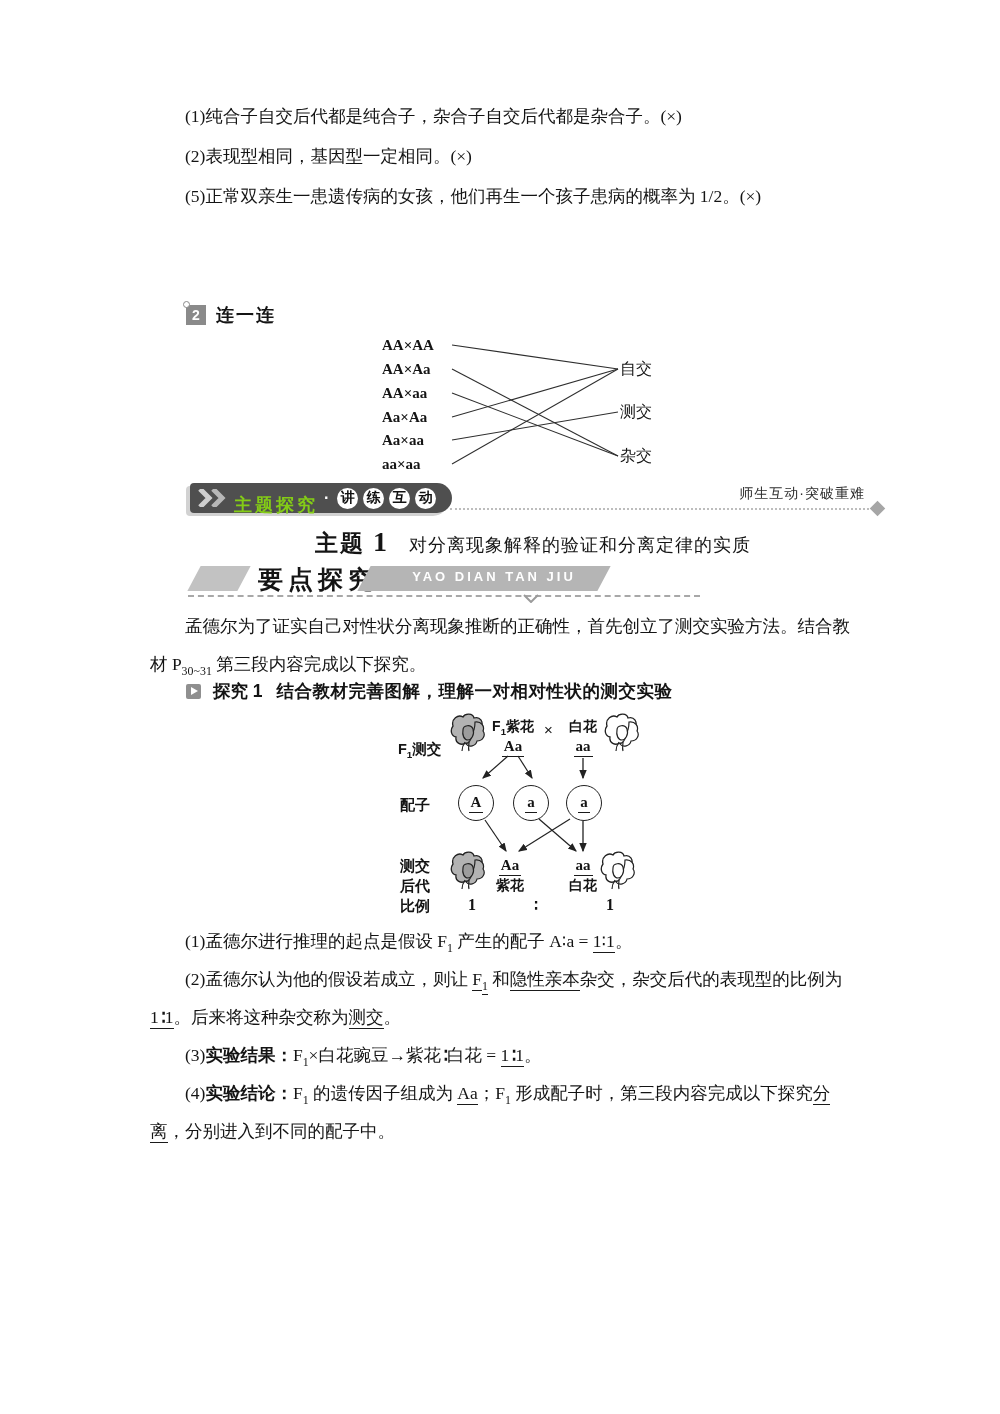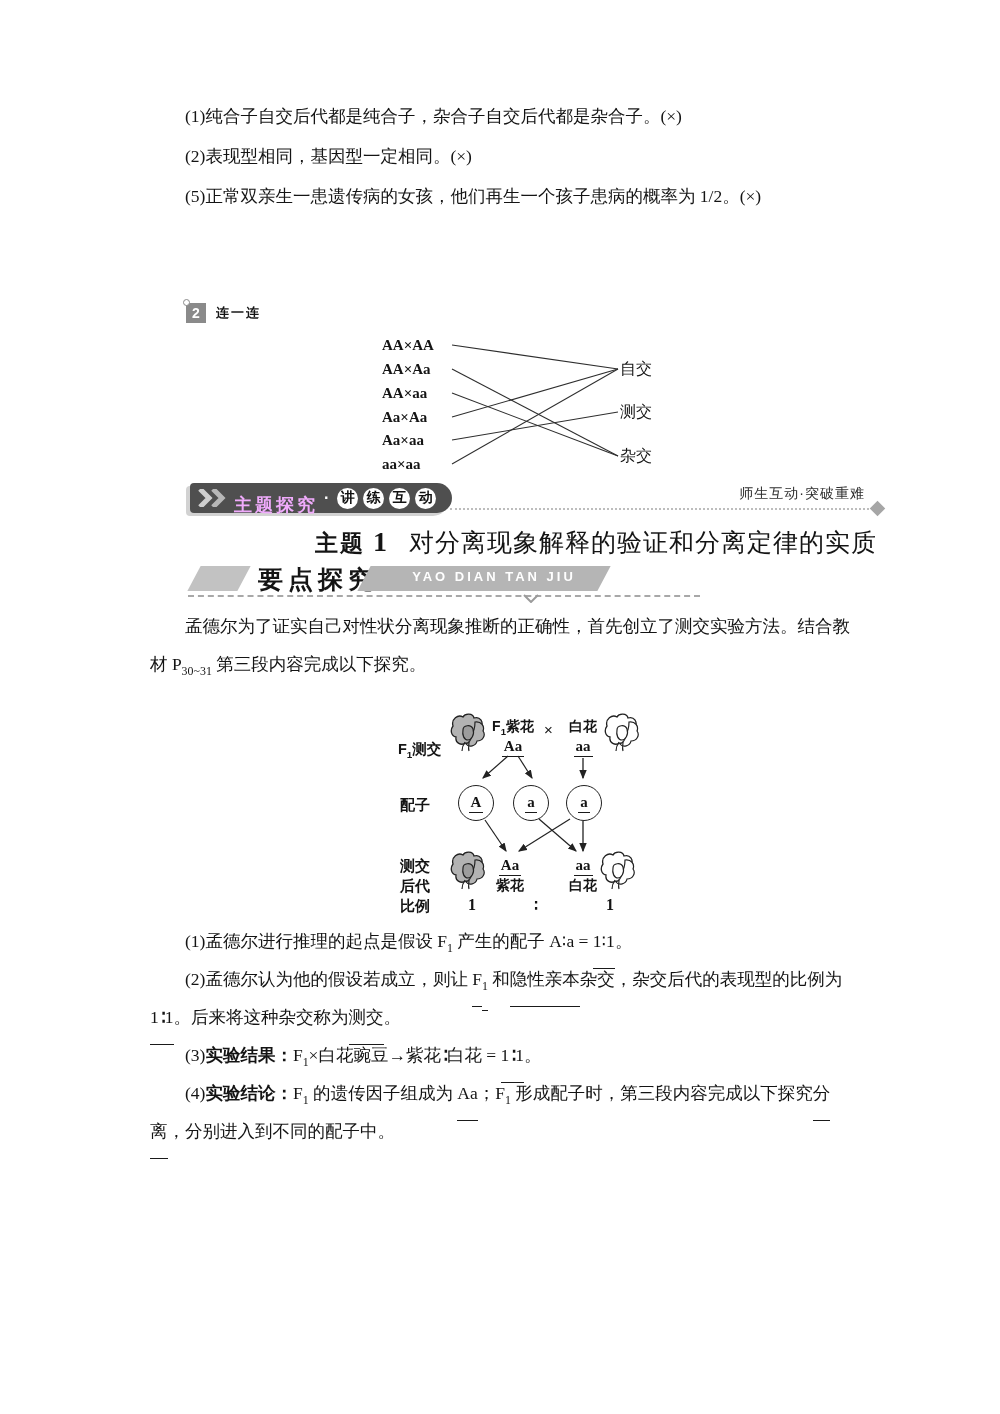--- a/index.html
+++ b/index.html
@@ -9,59 +9,59 @@
   
   .quiz{position:absolute;top:96px;left:150px;width:700px;}
   .quiz-item{height:40px;line-height:40px;font-size:17.5px;text-indent:2em;
              font-family:"Liberation Serif","DejaVu Serif",serif;}
   
   .lian-header{position:absolute;top:303px;left:186px;display:flex;align-items:center;gap:10px;}
   .badge{width:20px;height:20px;background:#8a8a8a;color:#fff;font-weight:bold;font-size:14px;
          display:flex;align-items:center;justify-content:center;position:relative;}
   .badge::before{content:"";position:absolute;left:-3px;top:-4px;width:5px;height:5px;border:1px solid #8a8a8a;
          border-radius:50%;background:#fff;}
-  .lian-title{font-weight:bold;font-size:13px;letter-spacing:2px;}
+  .lian-title{font-weight:bold;font-size:18px;letter-spacing:2px;}
   
   .matching{position:absolute;top:336px;left:380px;width:290px;height:140px;}
   .matching svg{position:absolute;left:0;top:0;}
   .m-left{position:absolute;left:2px;height:22px;line-height:22px;font-weight:bold;font-size:15px;
           font-family:"Liberation Serif","DejaVu Serif",serif;}
   .m-right{position:absolute;left:240px;height:22px;line-height:22px;font-size:16px;}
   
   .banner{position:absolute;top:483px;left:190px;width:695px;height:34px;}
   .banner-bar{position:absolute;left:0;top:0;height:30px;display:flex;align-items:center;
               background:#4f4f4f;border-radius:4px 15px 15px 4px;padding:0 16px 0 8px;
               box-shadow:-4px 3px 0 #d2d2d2;z-index:2;}
-  .banner-title{color:#f0abfc;font-weight:bold;font-size:18px;letter-spacing:3px;margin-left:6px;margin-top:14px;}
+  .banner-title{color:#84cc16;font-weight:bold;font-size:18px;letter-spacing:3px;margin-left:6px;margin-top:14px;}
   .banner-dot{color:#fff;font-weight:bold;margin:0 3px 0 6px;}
   .circle-char{display:inline-flex;width:21px;height:21px;border-radius:50%;background:#fff;color:#111;
                font-weight:bold;font-size:14px;align-items:center;justify-content:center;margin-left:5px;}
   .banner-dotline{position:absolute;left:260px;right:16px;top:25px;border-top:2px dotted #bdbdbd;}
   .banner-note{position:absolute;right:20px;top:2px;font-size:14px;font-weight:normal;color:#2e2e2e;letter-spacing:1px;}
   .banner-diamond{position:absolute;right:2px;top:20px;width:11px;height:11px;background:#a6a6a6;transform:rotate(45deg);}
   
   .topic{position:absolute;top:526px;left:315px;display:flex;align-items:baseline;}
   .topic-zh{font-size:23px;font-weight:bold;letter-spacing:2px;}
   .topic-num{font-family:"Liberation Serif","DejaVu Serif",serif;font-weight:bold;font-size:28px;margin-left:8px;}
-  .topic-title{font-size:25px;letter-spacing:1px;margin-left:22px;}
+  .topic-title{font-size:18px;letter-spacing:1px;margin-left:22px;}
   
   .keypoint{position:absolute;top:563px;left:188px;width:517px;height:42px;}
   .kp-lead{position:absolute;left:6px;top:3px;width:50px;height:25px;background:#c2c2c2;transform:skewX(-28deg);}
   .kp-title{position:absolute;left:70px;top:0;font-size:25px;font-weight:bold;letter-spacing:5px;}
   .kp-strip{position:absolute;left:176px;top:3px;width:240px;height:25px;background:#b5b5b5;transform:skewX(-28deg);}
   .kp-pinyin{position:absolute;left:186px;top:6px;width:240px;text-align:center;color:#fff;font-weight:bold;
              font-size:13px;letter-spacing:3px;}
   .kp-dash{position:absolute;left:0;top:32px;width:512px;border-top:2px dashed #a8a8a8;}
   .kp-arrow{position:absolute;left:335px;top:31px;}
   
   .rich-p{margin:0;text-indent:2em;line-height:38px;font-size:17.5px;
           font-family:"Liberation Serif","DejaVu Serif",serif;}
   .intro{position:absolute;top:607px;left:150px;width:700px;}
   .points{position:absolute;top:922px;left:150px;width:700px;}
-  .u{border-bottom:1.5px solid #1a1a1a;padding-bottom:17px;}
+  .u{border-bottom:1.5px solid #1a1a1a;padding-bottom:1px;}
   .b{font-weight:bold;font-family:"Liberation Sans","DejaVu Sans",sans-serif;}
   sub{font-size:68%;line-height:0;}
   
   .explore{position:absolute;left:186px;display:flex;align-items:center;font-weight:bold;font-size:17.5px;}
   .e1{top:679px;} .e2{top:1146px;}
   .play-icon{width:15px;height:15px;background:#8f8f8f;border-radius:2px;position:relative;margin-right:12px;flex:none;}
   .play-icon::after{content:"";position:absolute;left:5px;top:3.5px;border-left:7px solid #fff;
                     border-top:4px solid transparent;border-bottom:4px solid transparent;}
   .explore-title{margin-left:14px;letter-spacing:0.5px;}
   
@@ -162,20 +162,25 @@
     <div class="kp-strip"></div>
     <div class="kp-pinyin">YAO DIAN TAN JIU</div>
     <div class="kp-dash"></div>
     <svg class="kp-arrow" width="16" height="9">
       <path d="M1,1 L8,8 L15,1" stroke="#9b9b9b" stroke-width="2" fill="none"></path>
     </svg>
   </div>
 
   <p class="rich-p intro"><span>孟德尔为了证实自己对性状分离现象推断的正确性，首先创立了测交实验方法。结合教材 P</span><sub>30~31</sub><span> 第三段内容完成以下探究。</span></p>
 
+  <div class="explore e1">
+    <span class="play-icon"></span>
+    <span class="explore-label">探究 1</span>
+    <span class="explore-title">结合教材完善图解，理解一对相对性状的测交实验</span>
+  </div>
 
   <div class="diagram">
     <svg class="d-arrows" width="260" height="205">
       <defs>
         <marker id="ah" markerWidth="9" markerHeight="8" refX="6.5" refY="3" orient="auto">
           <path d="M0,0 L7.5,3 L0,6 Z" fill="#222"></path>
         </marker>
       </defs>
       <line x1="110" y1="44" x2="85" y2="66" stroke="#222" stroke-width="1.2" marker-end="url(#ah)"></line>
       <line x1="120" y1="44" x2="134" y2="66" stroke="#222" stroke-width="1.2" marker-end="url(#ah)"></line>

